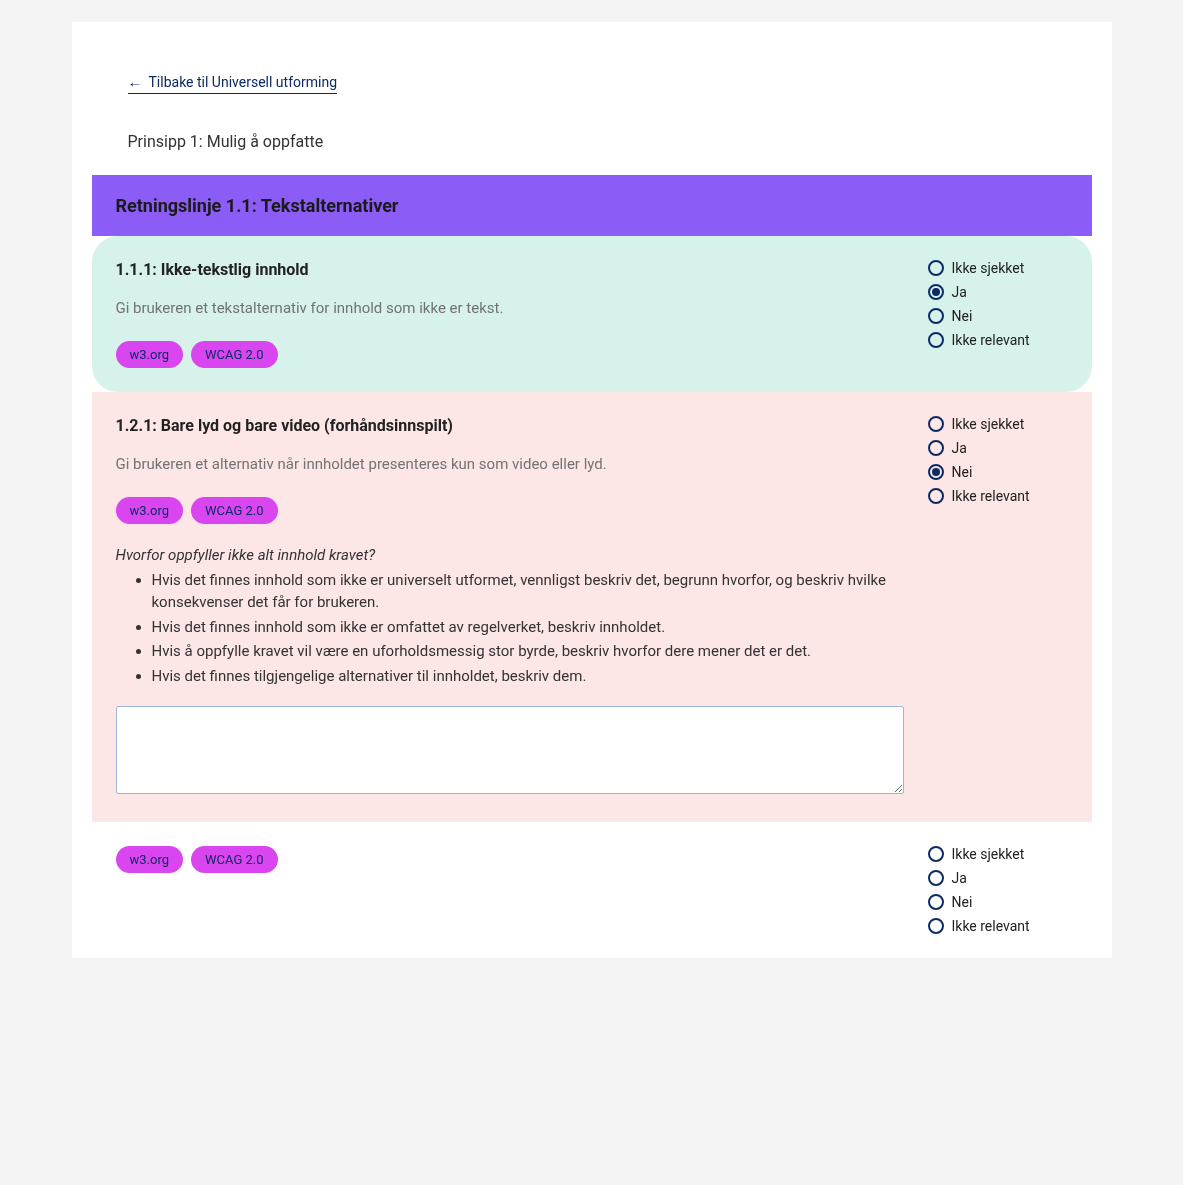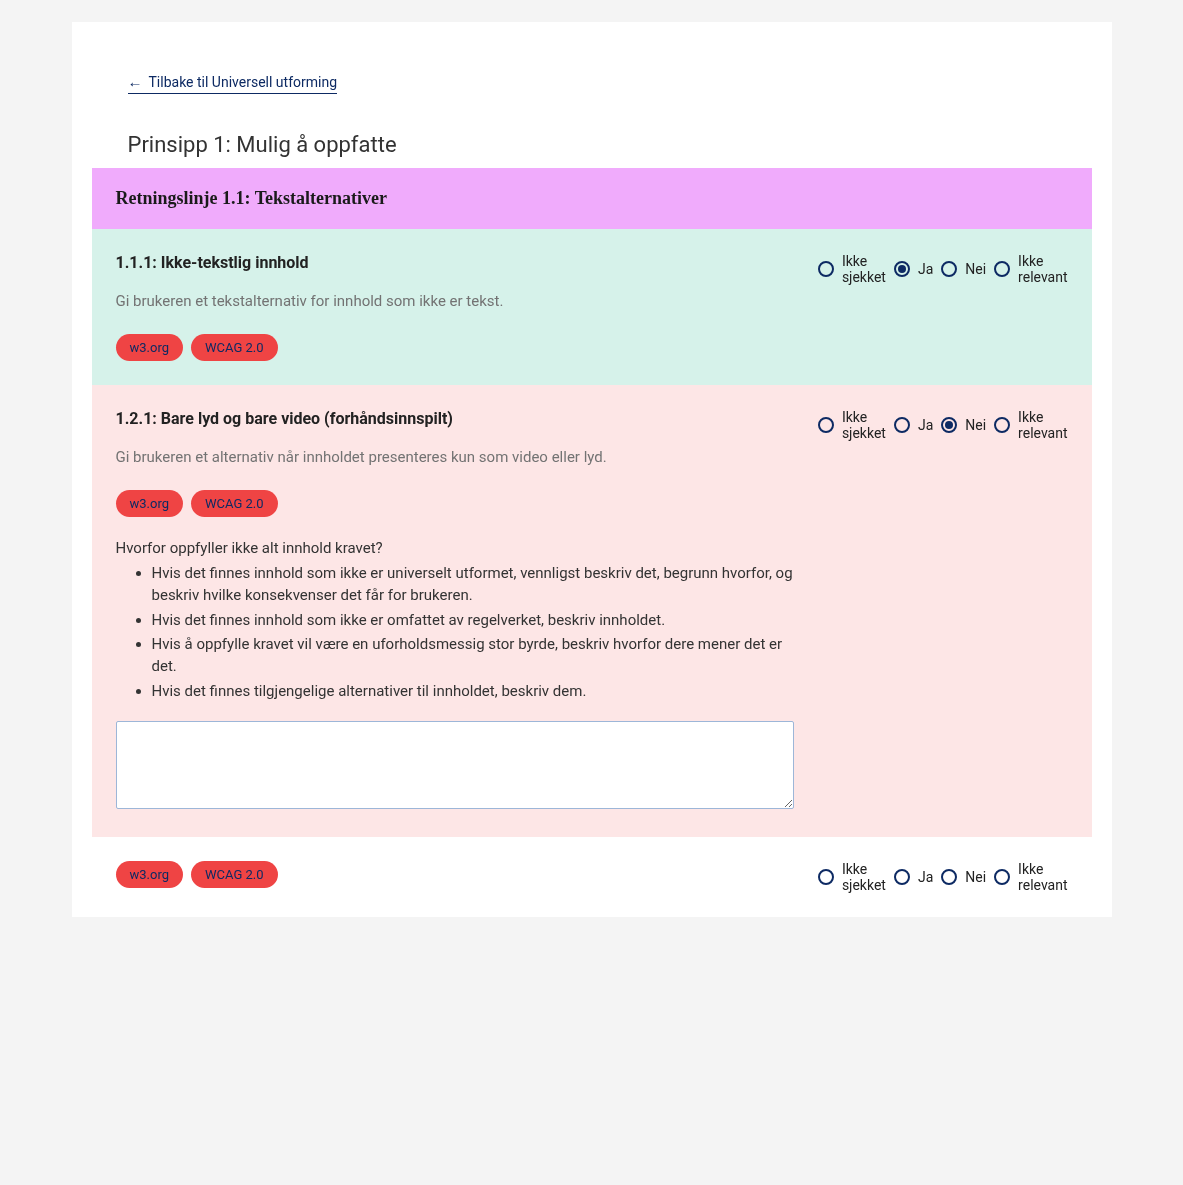--- a/index.html
+++ b/index.html
@@ -29,65 +29,64 @@
       padding-bottom: 2px;
     }
     .arrow-left { font-size: 15px; }
     h1 {
       font-size: 34px;
       font-weight: 700;
       margin-top: 50px;
       color: #111;
     }
     h2.principle {
-      font-size: 22px;
+      font-size: 16px;
       font-weight: 400;
       color: #333;
       margin-top: 38px;
-      margin-bottom: 11px;
+      margin-bottom: 24px;
     }
     .guideline-header {
-      background: #f0abfc;
+      background: #8b5cf6;
       padding: 20px 24px;
       font-size: 18px;
       font-weight: 700;
       color: #1a1a1a;
-      font-family: Liberation Serif, serif;
     }
     .criterion {
       padding: 24px;
       display: flex;
       gap: 24px;
     }
-    .criterion.state-yes   { background: #d6f2ea; }
+    .criterion.state-yes   { background: #d6f2ea; border-radius: 26px; }
     .criterion.state-no    { background: #fde6e6; justify-content: flex-end; }
     .criterion.state-none  { background: #ffffff; }
     .criterion-left { flex: 1 1 auto; }
     .criterion-right { flex: 0 0 140px; }
     .criterion-title {
       font-size: 16px;
       font-weight: 700;
       color: #222;
       margin-bottom: 20px;
     }
     .criterion-desc {
       font-size: 15px;
       color: #737373;
       margin-bottom: 24px;
     }
     .tag-row { display: flex; gap: 8px; }
     .tag {
-      background: #ef4444;
+      background: #d946ef;
       color: #0d2a63;
       font-size: 13px;
       padding: 6px 14px;
       border-radius: 14px;
       text-decoration: none;
     }
-    .radio-list { display: flex; flex-direction: row; gap: 8px; }
+    .radio-list { display: flex; flex-direction: column; gap: 8px; }
     .radio-item {
       display: flex;
       align-items: center;
       gap: 8px;
       cursor: pointer;
       font-size: 14px;
       color: #222;
     }
     .radio-circle {
       width: 16px;
@@ -107,20 +106,21 @@
       display: none;
     }
     .radio-item.selected .radio-dot { display: block; }
     .followup {
       margin-top: 22px;
     }
     .followup-prompt {
       font-size: 15px;
       color: #333;
       margin-bottom: 6px;
+      font-style: italic;
     }
     .followup ul {
       list-style: disc;
       padding-left: 36px;
       margin-bottom: 18px;
     }
     .followup li {
       font-size: 15px;
       color: #333;
       margin: 3px 0;

